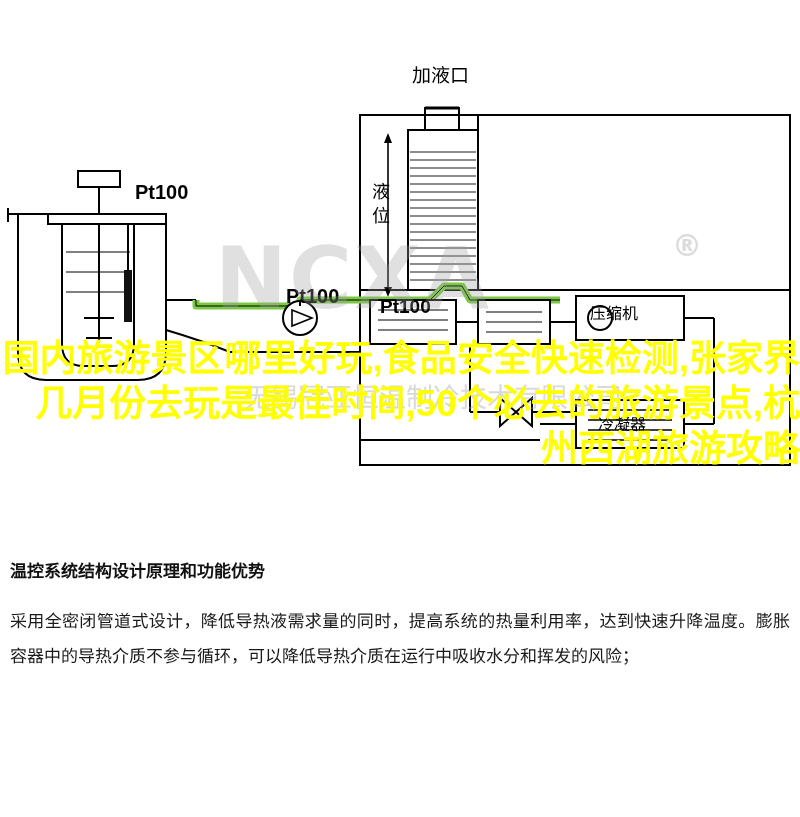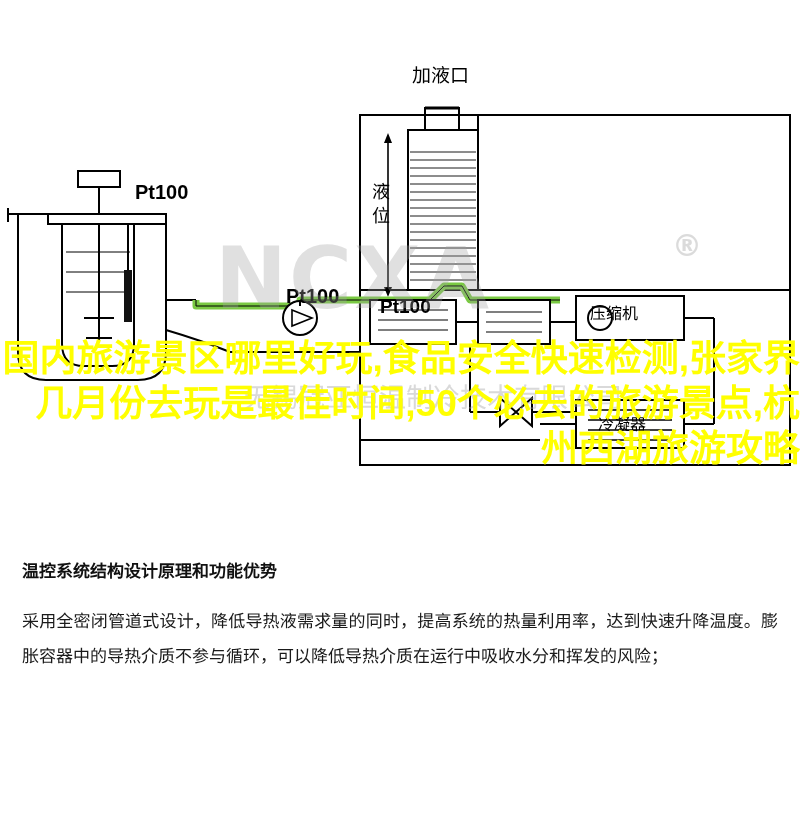--- a/index.html
+++ b/index.html
@@ -84,21 +84,21 @@
     letter-spacing: 0px;
     pointer-events: none;
   }
 
   
   #text-block {
     position: absolute;
     left: 0;
     top: 560px;
     width: 800px;
-    padding: 0 22px;
+    padding: 0 10px;
     box-sizing: border-box;
   }
   #article-heading {
     font-size: 17px;
     font-weight: 700;
     color: #111;
     margin: 0 0 20px 0;
     line-height: 24px;
   }
   .para {

